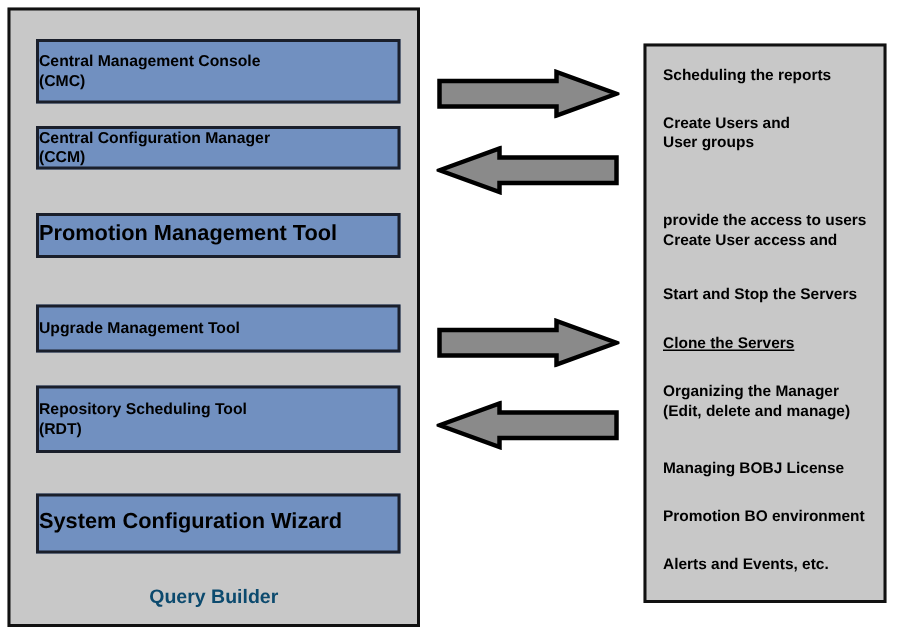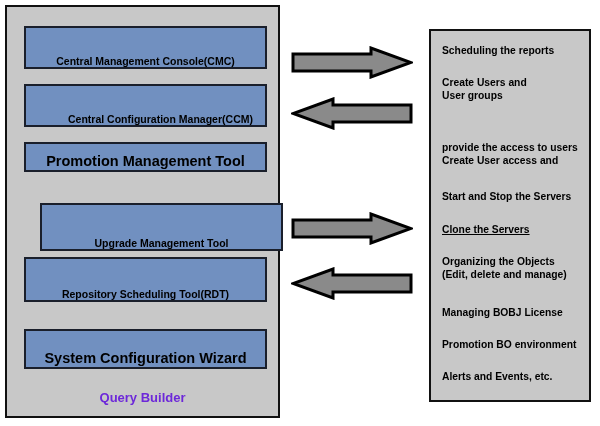--- a/index.html
+++ b/index.html
@@ -29,50 +29,50 @@
   }
 
   .tool-box {
     position: absolute;
     left: 17px;
     width: 243px;
     background: #7190c0;
     border: 2px solid #1a1f2b;
     box-sizing: border-box;
     display: flex;
-    flex-direction: row;
-    align-items: flex-end;
+    flex-direction: column;
+    align-items: flex-start;
     justify-content: center;
     color: #000000;
     text-align: center;
     line-height: 1.18;
   }
   .tool-line {
     display: block;
     white-space: nowrap;
   }
   .small-label { font-size: 10.5px; font-weight: bold; }
   .big-label   { font-size: 14.5px; font-weight: bold; }
 
   #box-cmc  { top: 19px;  height: 43px; }
-  #box-ccm  { top: 77px;  height: 43px; padding-left: 30px; }
+  #box-ccm  { top: 77px;  height: 29px; }
   #box-pmt  { top: 135px; height: 30px; }
-  #box-umt  { top: 196px; height: 48px; margin-left: 16px; }
+  #box-umt  { top: 196px; height: 32px; }
   #box-rdt  { top: 250px; height: 45px; }
   #box-scw  { top: 322px; height: 40px; }
 
   #query-builder-label {
     position: absolute;
     left: 0;
     right: 0;
     top: 383px;
     text-align: center;
     font-size: 13px;
     font-weight: bold;
-    color: #6d28d9;
+    color: #0c4a6e;
   }
 
   
   #capabilities-panel {
     position: absolute;
     left: 429px;
     top: 29px;
     width: 162px;
     height: 373px;
     background: #c8c8c8;
@@ -175,21 +175,21 @@
 
     <div class="cap-item" style="top:159px;">
       <span class="cap-line">Start and Stop the Servers</span>
     </div>
 
     <div class="cap-item" style="top:192px;text-decoration:underline;">
       <span class="cap-line">Clone the Servers</span>
     </div>
 
     <div class="cap-item" style="top:224px;">
-      <span class="cap-line">Organizing the Objects</span>
+      <span class="cap-line">Organizing the Manager</span>
       <span class="cap-line">(Edit, delete and manage)</span>
     </div>
 
     <div class="cap-item" style="top:275px;">
       <span class="cap-line">Managing BOBJ License</span>
     </div>
 
     <div class="cap-item" style="top:307px;">
       <span class="cap-line">Promotion BO environment</span>
     </div>

